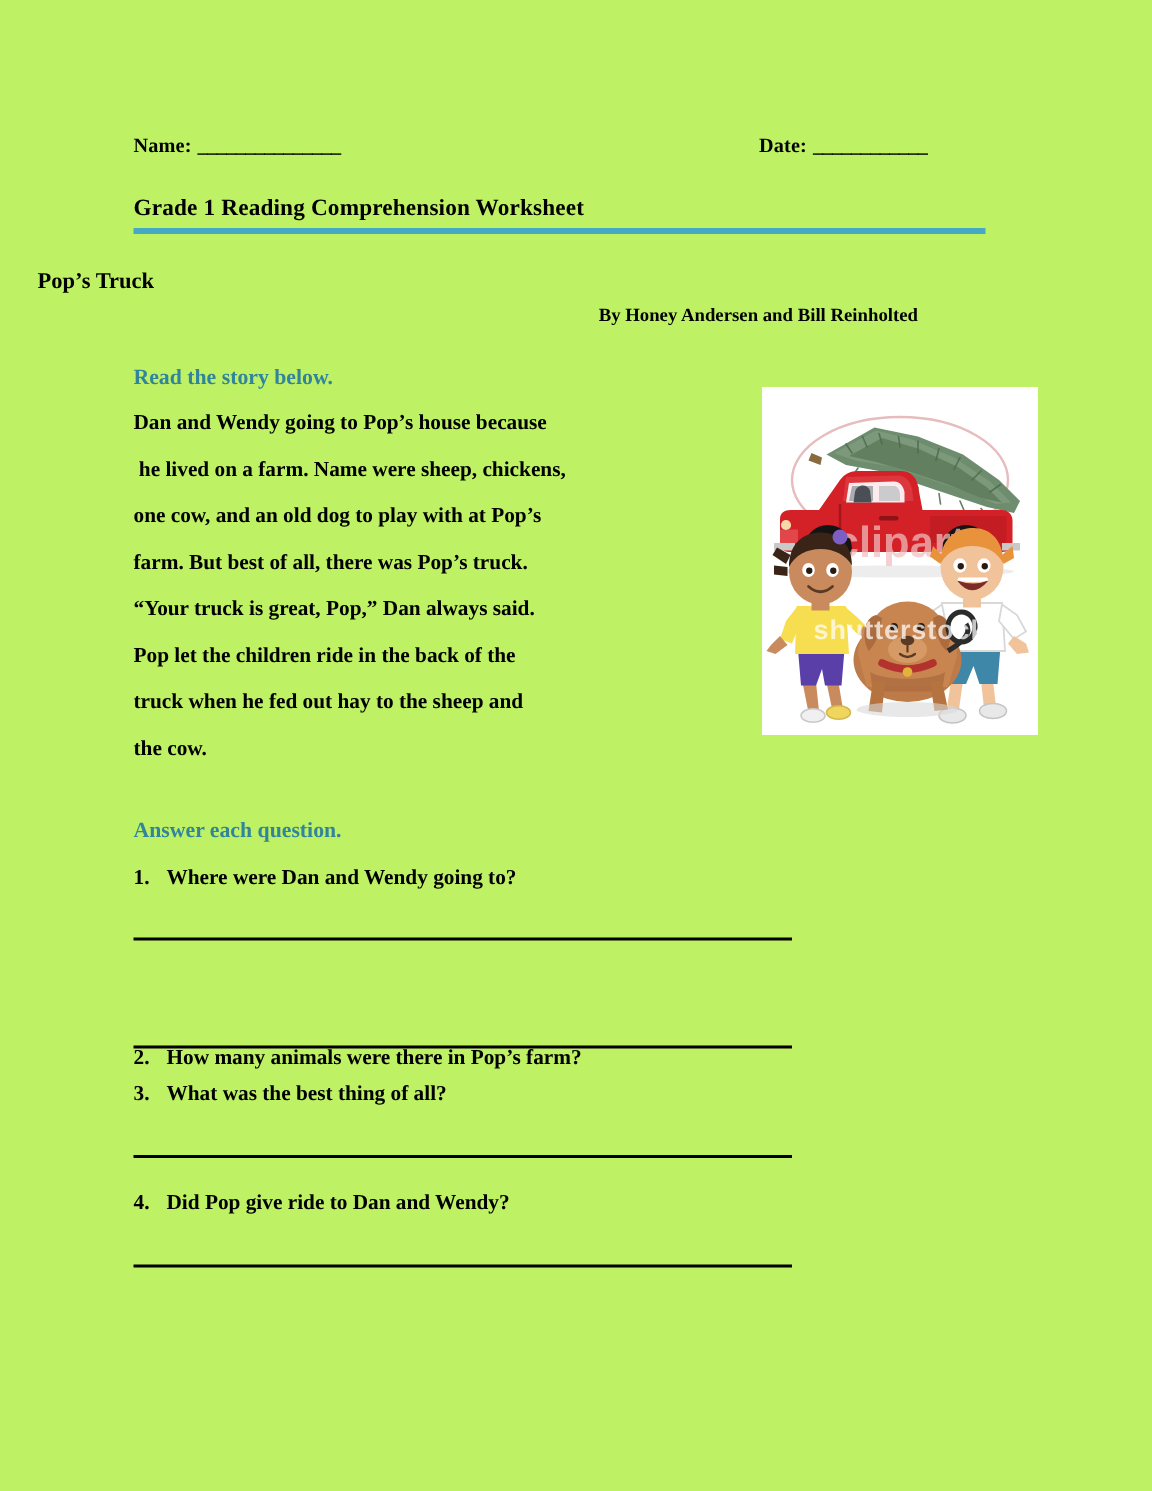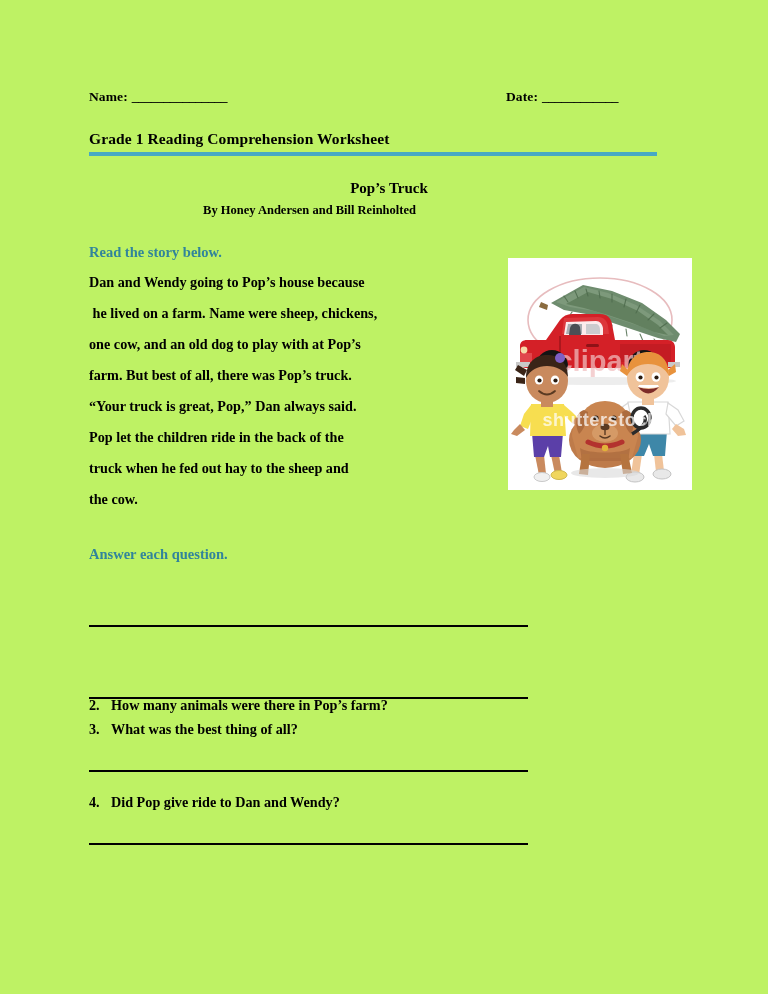--- a/index.html
+++ b/index.html
@@ -74,33 +74,32 @@
     height: 4px;
     background: #46A9C4;
   }
 
   
   .story-title {
     position: absolute;
     left: 0;
     top: 180px;
     width: 768px;
-    text-align: center;
     font-family: "Liberation Serif", serif;
     font-weight: bold;
     font-size: 15px;
-    padding-left: 10px;
+    padding-left: 25px;
     box-sizing: border-box;
   }
   .story-byline {
     position: absolute;
     left: 0;
     top: 203px;
     width: 612px;
-    text-align: center;
+    text-align: right;
     font-family: "Liberation Serif", serif;
     font-weight: bold;
     font-size: 12.5px;
     padding-left: 7px;
     box-sizing: border-box;
   }
 
   
   .section-heading {
     position: absolute;
@@ -374,20 +373,23 @@
 
         <ellipse cx="97" cy="215" rx="34" ry="5" fill="#D8D8D8" opacity="0.6"></ellipse>
       </g>
 
       <text x="92" y="168" font-family="'Liberation Sans', sans-serif" font-size="18" font-weight="bold" fill="#FFFFFF" opacity="0.72" text-anchor="middle" letter-spacing="0.6">shutterstock</text>
     </svg>
   </div>
 
   <div class="section-heading" id="answer-heading">Answer each question.</div>
 
+  <div class="question" id="question-1">
+    <span class="q-num">1.</span><span>Where were Dan and Wendy going to?</span>
+  </div>
   <div class="answer-line" id="answer-line-1"></div>
 
   <div class="question" id="question-2">
     <span class="q-num">2.</span><span>How many animals were there in Pop’s farm?</span>
   </div>
   <div class="answer-line" id="answer-line-2"></div>
 
   <div class="question" id="question-3">
     <span class="q-num">3.</span><span>What was the best thing of all?</span>
   </div>

